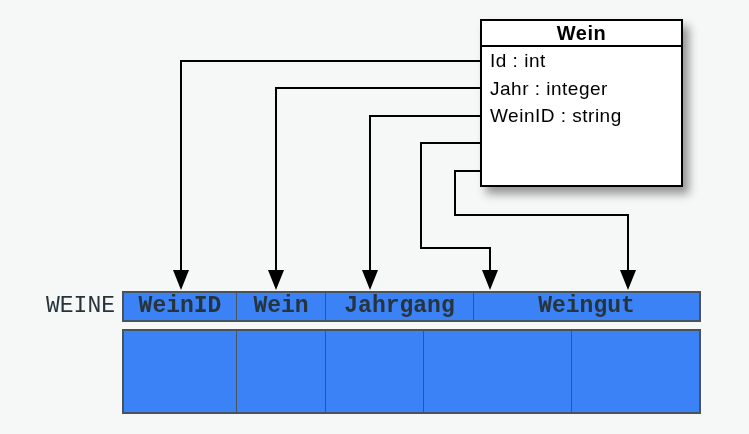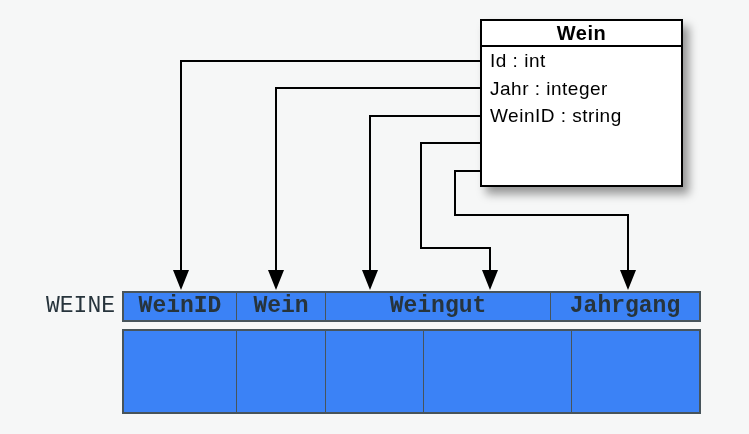--- a/index.html
+++ b/index.html
@@ -136,22 +136,22 @@
     <div class="attr">Id : int</div>
     <div class="attr">Jahr : integer</div>
     <div class="attr">WeinID : string</div>
   </div>
 
   <div class="tbl-label">WEINE</div>
 
   <div class="tbl-row tbl-header">
     <div class="cell w0">WeinID</div>
     <div class="cell w1">Wein</div>
+    <div class="cell w3">Jahrgang</div>
     <div class="cell w4">Weingut</div>
-    <div class="cell w3">Jahrgang</div>
   </div>
 
   <div class="tbl-row tbl-body">
     <div class="cell w0"></div>
     <div class="cell w1"></div>
     <div class="cell w2"></div>
     <div class="cell w3"></div>
     <div class="cell w4"></div>
   </div>
 

